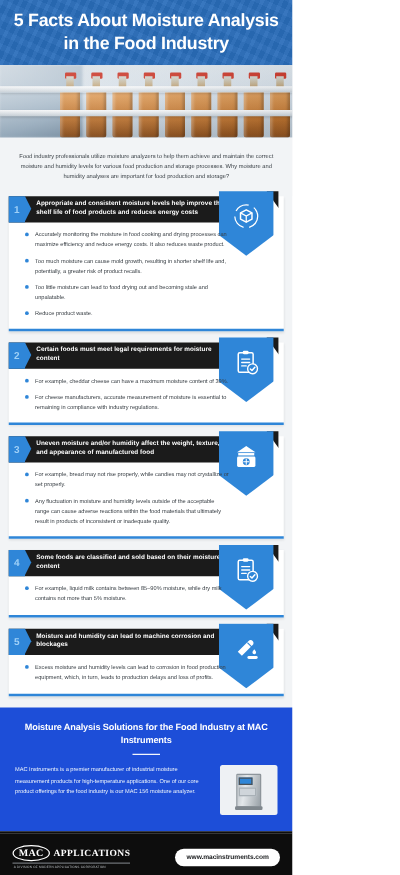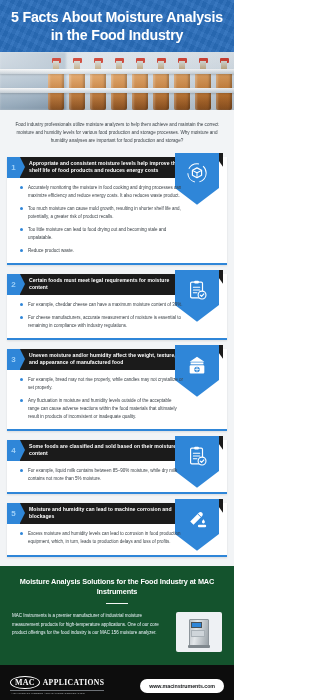--- a/index.html
+++ b/index.html
@@ -161,21 +161,21 @@
     width: 44px; height: 52px;
     background: #2f86d8;
     clip-path: polygon(0 0, 100% 0, 100% 68%, 50% 100%, 0 68%);
     display:flex; align-items:flex-start; justify-content:center;
     padding-top: 9px;
   }
   .badge svg { width: 22px; height: 22px; display:block; }
 
   
   .cta {
-    background:#14532d;
+    background:#1d4ed8;
     padding: 11px 12px 13px;
     text-align:center;
   }
   .cta h2 {
     color:#ffffff; font-size: 7.3px; font-weight:bold;
     line-height:1.38; letter-spacing:-.1px;
   }
   .cta .rule {
     width: 22px; height:1.4px; background:#ffffff;
     margin: 6px auto 8px; opacity:.95;

